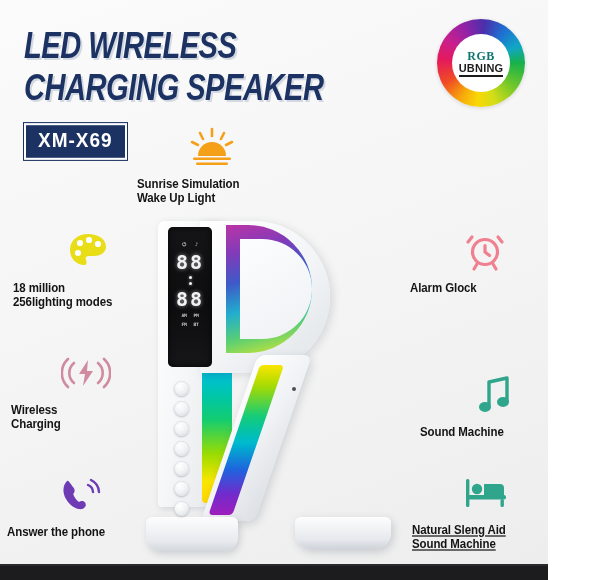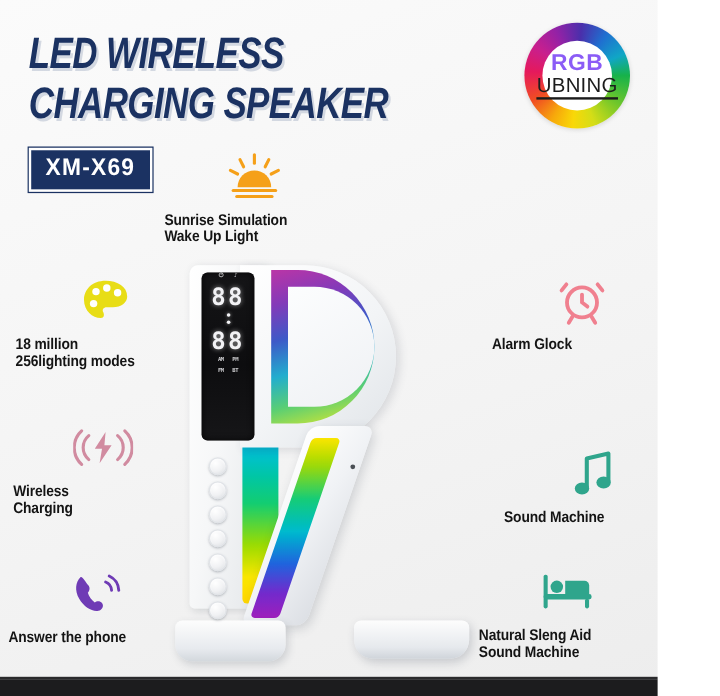--- a/index.html
+++ b/index.html
@@ -70,25 +70,26 @@
   }
   .rgb-logo-inner {
     width: 58px; height: 58px;
     border-radius: 50%;
     background: #ffffff;
     display: flex; flex-direction: column;
     align-items: center; justify-content: center;
     line-height: 1;
   }
   .rgb-main {
-    font-weight: 700; font-size: 19px; color: #8b5cf6;
+    font-weight: 700; font-size: 12px; color: #0f766e;
     letter-spacing: 0.5px;
+    font-family: Liberation Serif, serif;
   }
   .rgb-sub {
-    font-weight: 400; font-size: 17px; color: #1c1c1c;
+    font-weight: 700; font-size: 11px; color: #1c1c1c;
     letter-spacing: 0.2px; margin-top: 1px;
     border-bottom: 2px solid #1c1c1c; padding-bottom: 1px; text-align: right;
   }
 
   
   .feature {
     position: absolute;
     text-align: left;
     width: 150px;
   }
@@ -108,21 +109,21 @@
   }
 
   
   #f-sunrise  { left: 137px; top: 124px; }
   #f-dimmable { left: 325px; top: 128px; }
   #f-modes    { left: 13px;  top: 228px; }
   #f-alarm    { left: 410px; top: 228px; }
   #f-wireless { left: 11px;  top: 350px; }
   #f-sound    { left: 420px; top: 372px; }
   #f-phone    { left: 7px;   top: 472px; }
-  #f-sleep    { left: 399px; top: 470px; }
+  #f-sleep    { left: 412px; top: 470px; text-decoration: underline; }
 
   
   .product {
     position: absolute;
     left: 140px; top: 205px;
     width: 330px; height: 330px;
   }
 
   
   .r-stem {
@@ -211,20 +212,21 @@
   }
 
   
   .led-panel {
     position: absolute;
     left: 28px; top: 22px;
     width: 44px; height: 140px;
     background: linear-gradient(180deg, #151517 0%, #0d0d0f 55%, #161618 100%);
     border-radius: 5px;
     box-shadow: inset 0 0 6px rgba(0,0,0,0.8);
+    padding-top: 14px;
     display: flex; flex-direction: column; align-items: center;
   }
   .led-top-icons {
     display: flex; gap: 9px; margin-bottom: 4px;
   }
   .led-mini {
     color: #e9e9ec; font-size: 5px; font-weight: 700;
     font-family: "DejaVu Sans Mono", monospace;
     opacity: 0.85; letter-spacing: -0.3px;
   }

